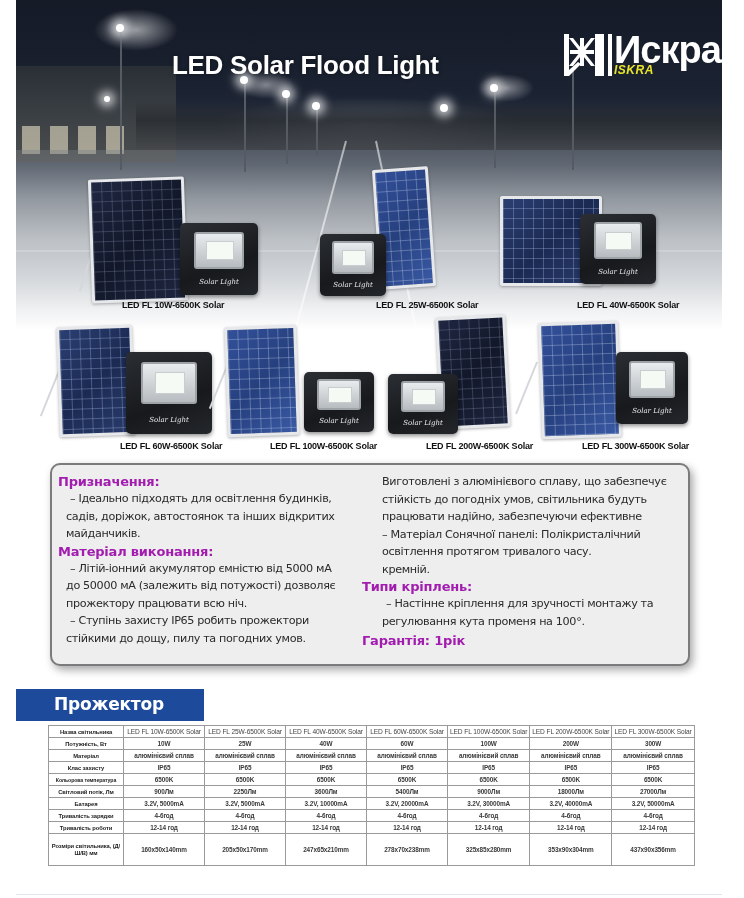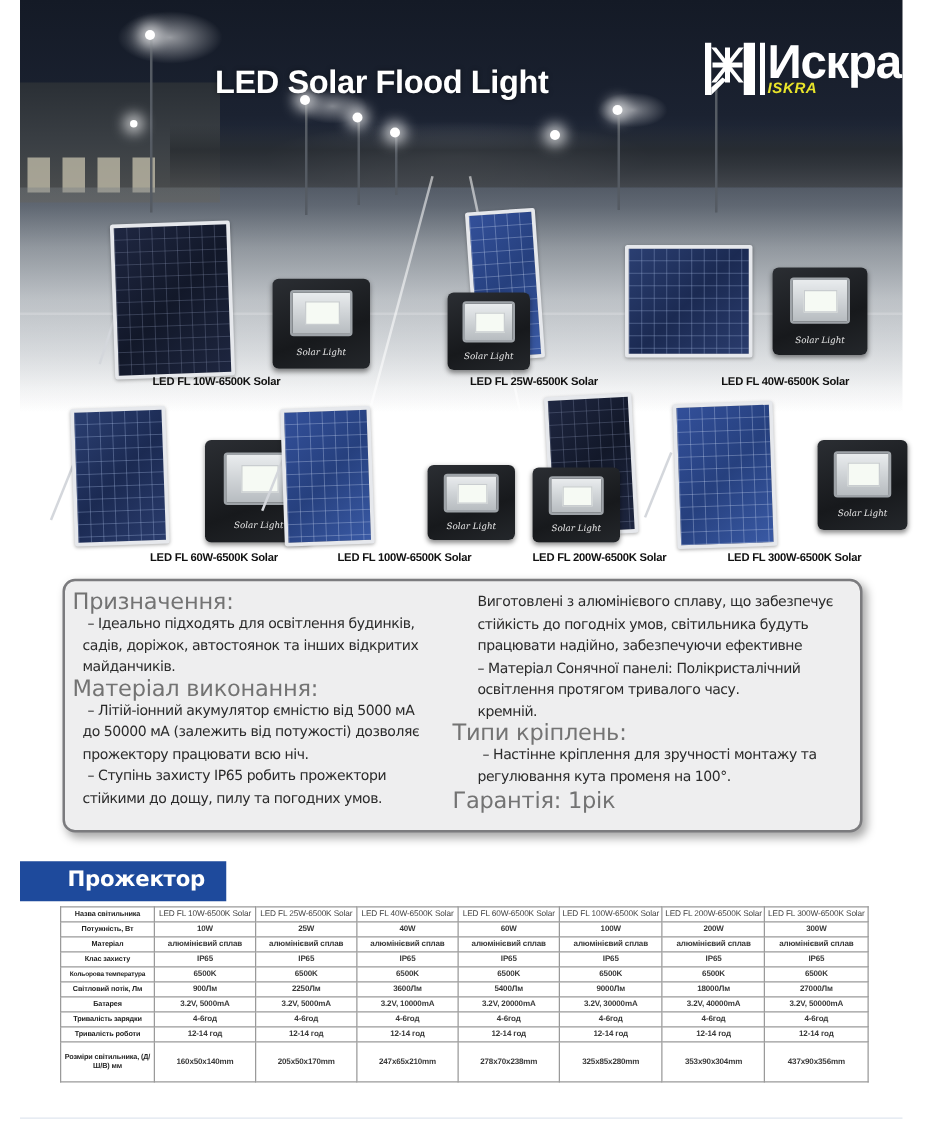--- a/index.html
+++ b/index.html
@@ -77,21 +77,21 @@
   .panel.blue {
     background-image:
       linear-gradient(90deg, rgba(190,205,235,0.35) 1px, transparent 1px),
       linear-gradient(0deg, rgba(190,205,235,0.35) 1px, transparent 1px),
       linear-gradient(135deg, #33509a 0%, #26407e 50%, #3a5aa5 100%);
     background-size: 10px 100%, 100% 10px, 100% 100%;
   }
   .stand { position: absolute; width: 2px; background: #d4d7dc; transform-origin: top center; }
   .lamp-body {
     position: absolute; background: linear-gradient(160deg, #2b2e33, #17191c 60%, #24272b);
-    border-radius: 5px; box-shadow: 0 2px 4px rgba(0,0,0,0.45); margin-left: 38px;
+    border-radius: 5px; box-shadow: 0 2px 4px rgba(0,0,0,0.45);
   }
   .lamp-body .reflector {
     position: absolute; left: 18%; top: 12%; width: 64%; height: 52%;
     background: linear-gradient(180deg, #e9ecee, #b7bcc0); border-radius: 3px;
     border: 2px solid #9ea3a8;
   }
   .lamp-body .reflector::after {
     content: ""; position: absolute; left: 22%; top: 22%; width: 56%; height: 50%;
     background: #f6faf4; border: 1px solid #c9cdd0;
   }
@@ -107,29 +107,29 @@
   
   .info {
     position: absolute; left: 50px; top: 463px; width: 640px; height: 203px;
     background: #eeeeef; border: 2px solid #7b7b7e; border-radius: 10px;
     box-shadow: 3px 4px 8px rgba(0,0,0,0.35);
     font-family: "DejaVu Sans", sans-serif;
   }
   .info .col { position: absolute; top: 8px; }
   .info .col.left { left: 6px; width: 312px; }
   .info .col.right { left: 320px; width: 318px; }
-  .info h3 { font-size: 18px; font-weight: normal; color: #737373; line-height: 17px; letter-spacing: -0.2px; }
+  .info h3 { font-size: 13px; font-weight: bold; color: #a21caf; line-height: 17px; letter-spacing: -0.2px; }
   .info p { font-size: 11.2px; color: #2a2a2a; line-height: 17.5px; letter-spacing: -0.35px; }
   .info p.indent { padding-left: 12px; }
   .info .col.right p.first { padding-left: 10px; }
   .info .col.right h3 { margin-left: -10px; }
 
   
   .section-bar {
-    position: absolute; left: 16px; top: 689px; width: 165px; height: 32px;
+    position: absolute; left: 16px; top: 689px; width: 188px; height: 32px;
     background: #1e4a9c;
     padding-left: 28px;
   }
   .section-bar span {
     position: absolute; left: 38px; top: 5px; font-size: 17px; font-weight: bold; color: #ffffff;
     font-family: "DejaVu Sans", sans-serif; letter-spacing: -0.2px;
   }
 
   
   .spec {

